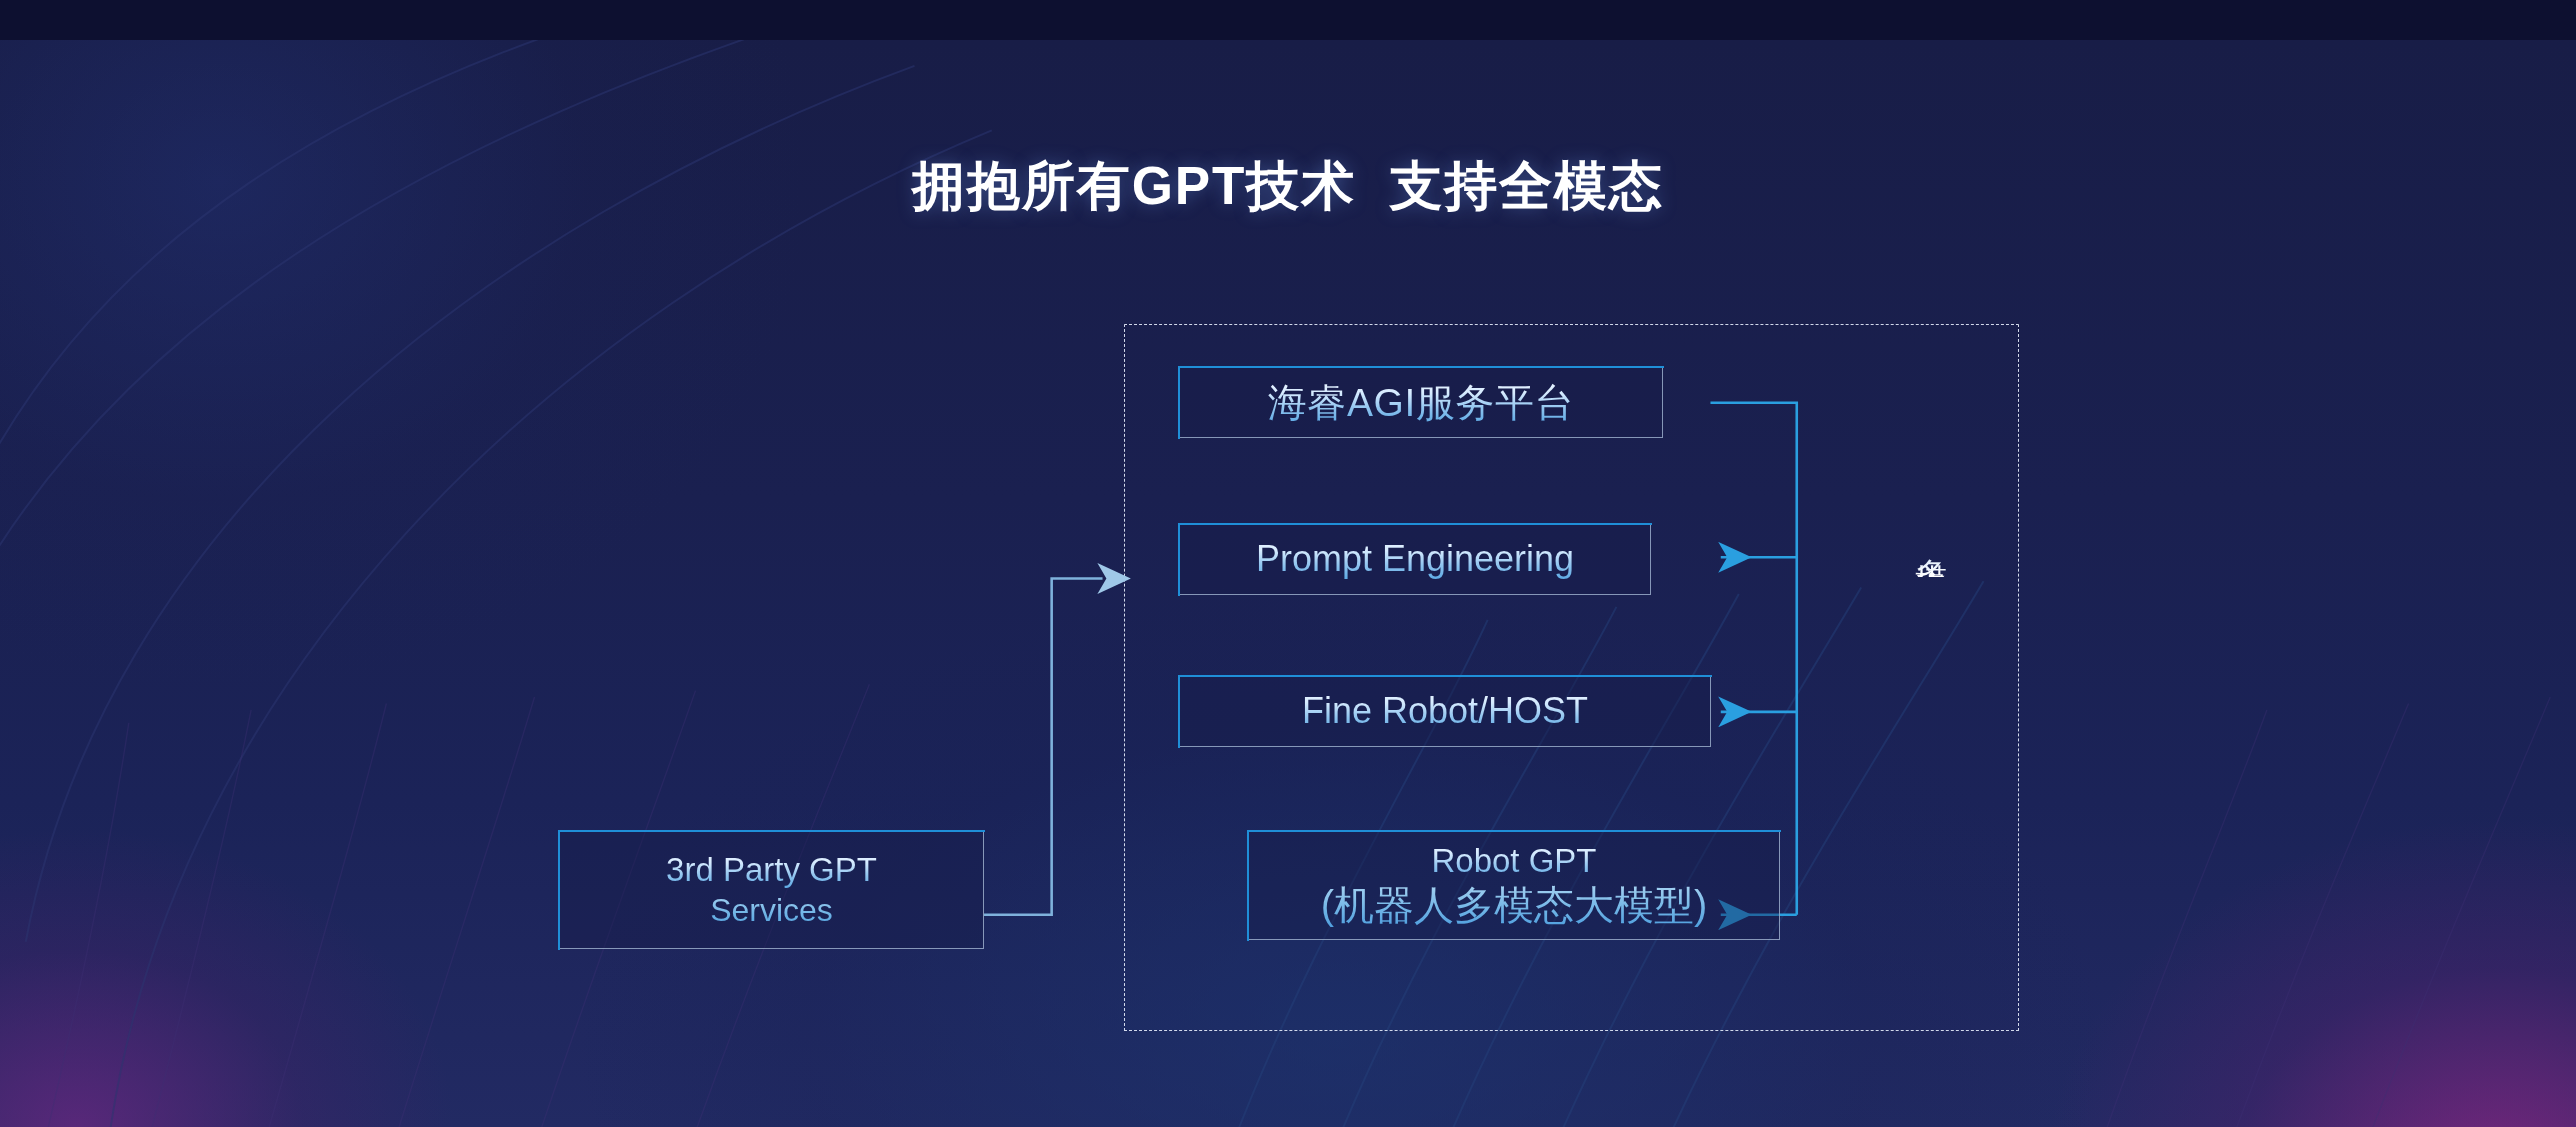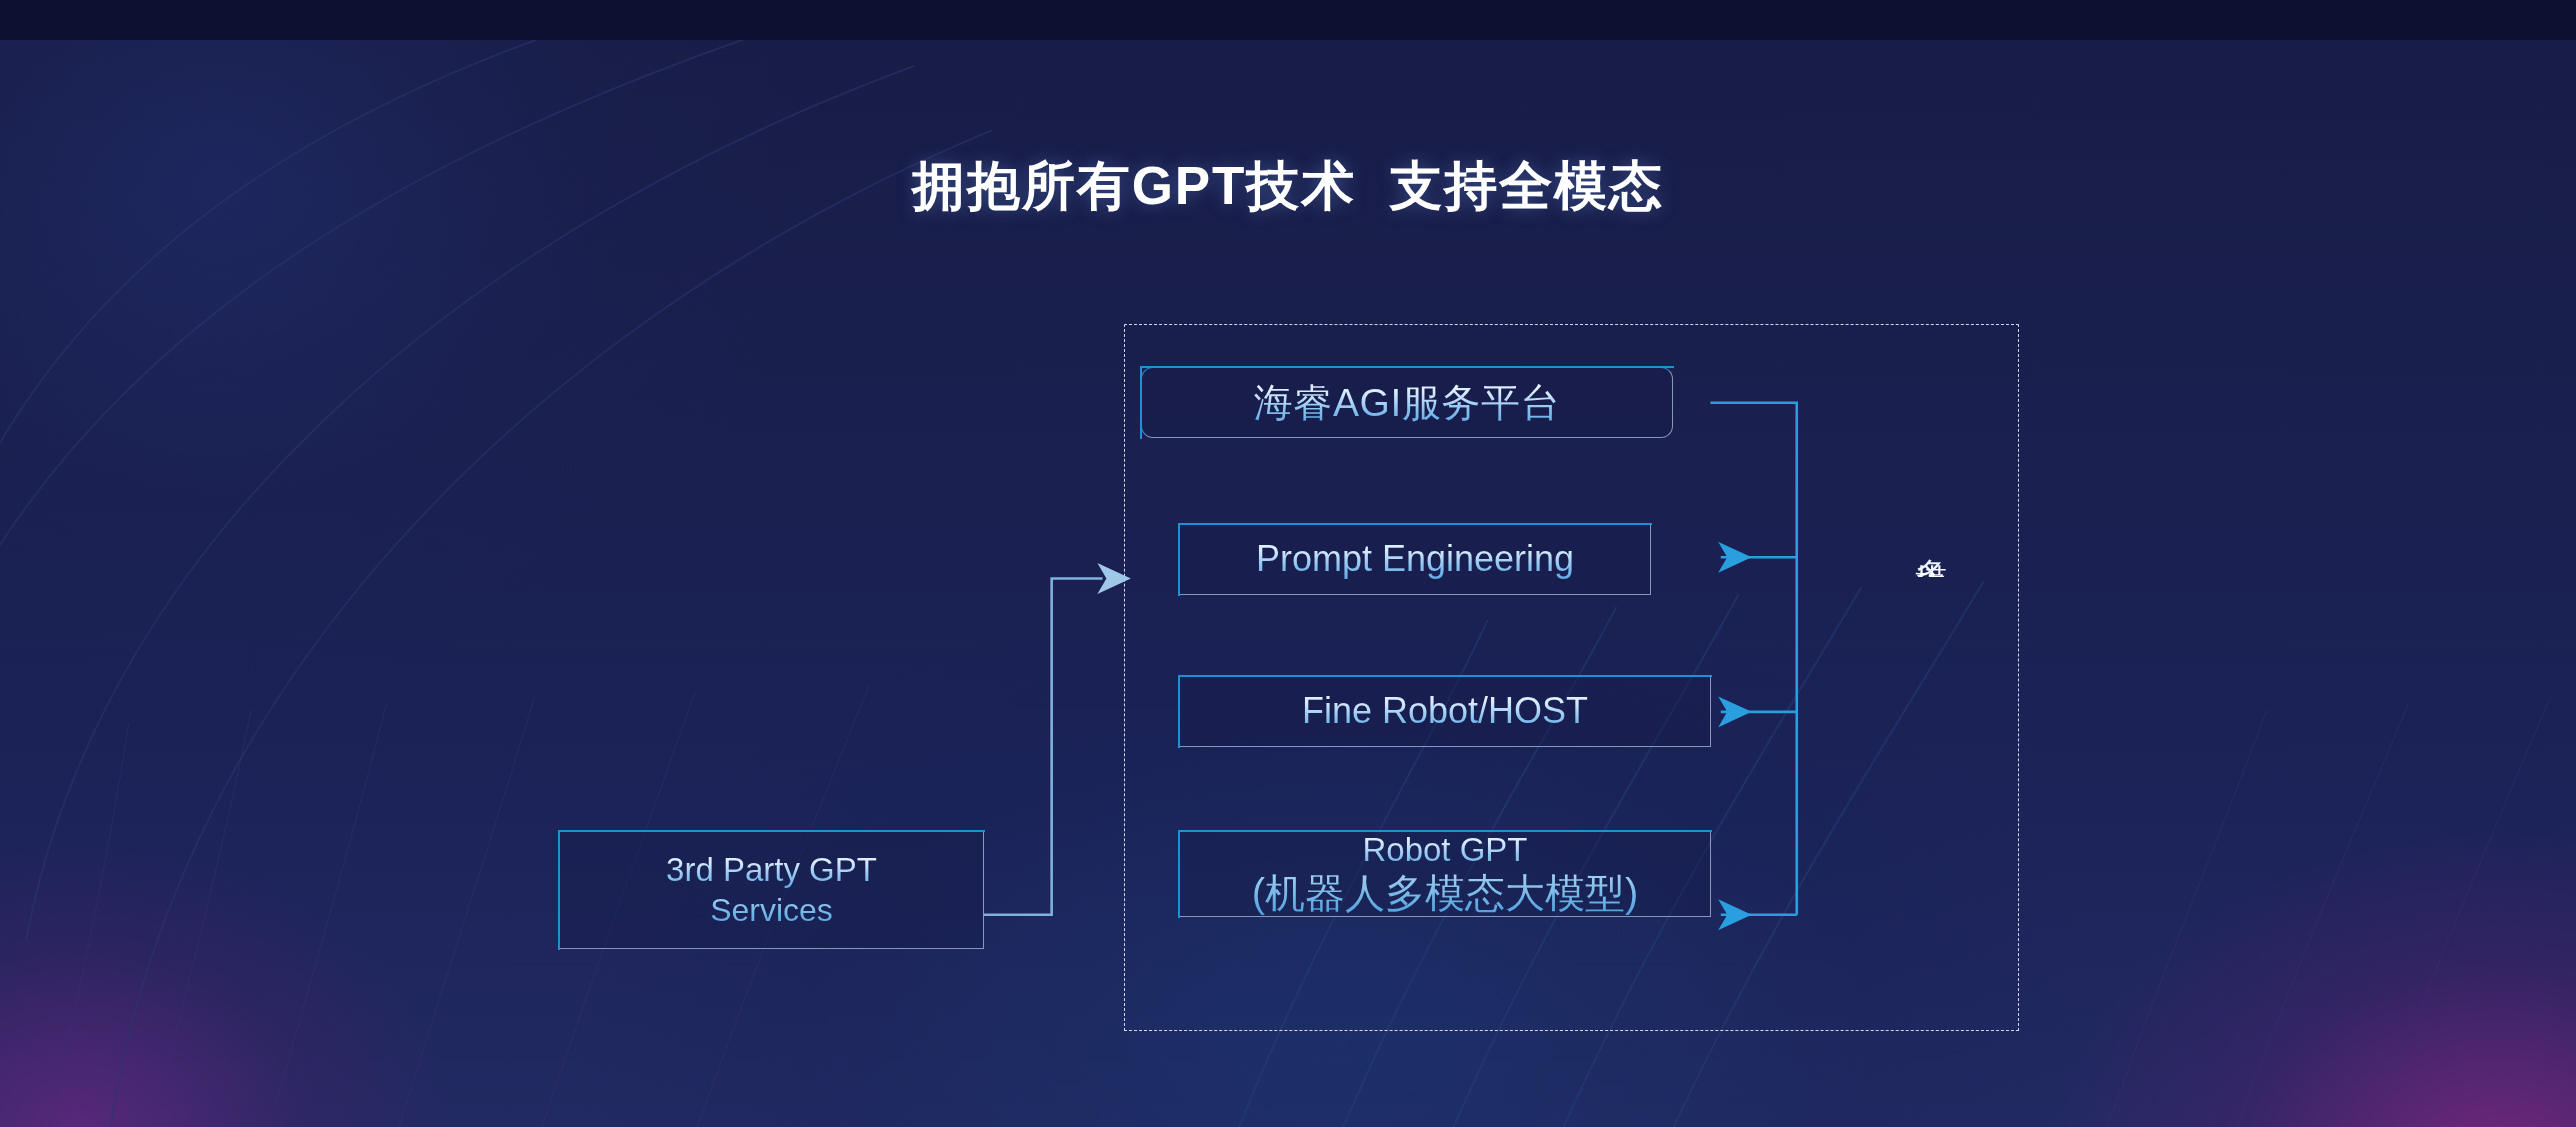--- a/index.html
+++ b/index.html
@@ -67,24 +67,24 @@
     background:linear-gradient(180deg,#e9f3ff 0%,#d6ebff 28%,#8fc4ef 64%,#5aa8e4 100%);
     -webkit-background-clip:text; background-clip:text;
     color:transparent; -webkit-text-fill-color:transparent;
     position:relative; z-index:2;
   }
   .txt.sub{
     background:linear-gradient(180deg,#a9d4f2 0%,#6fb4e6 60%,#4e9ede 100%);
     -webkit-background-clip:text; background-clip:text;
   }
 
-  #node-platform{ left:1141px; top:327px;  width:532px; height:71px;border-radius:12px; }
+  #node-platform{ left:1179px; top:327px;  width:484px; height:71px; }
   #node-prompt  { left:1179px; top:484px;  width:472px; height:71px; }
   #node-finetune{ left:1179px; top:636px;  width:532px; height:71px; }
-  #node-robot   { left:1179px; top:791px; width:532px; height:86px; }
+  #node-robot   { left:1248px; top:791px; width:532px; height:109px; }
   #node-thirdparty{ left:559px; top:791px; width:425px; height:118px; }
 
   #node-platform .txt{ font-size:39px; letter-spacing:0.6px; }
   #node-prompt .txt  { font-size:36px; letter-spacing:0px; }
   #node-finetune .txt{ font-size:36px; }
   #node-robot .l1    { font-size:33px; }
   #node-robot .l2    { font-size:40px; margin-top:2.6px;text-align:right; }
   #node-thirdparty .l1{ font-size:33px; }
   #node-thirdparty .l2{ font-size:32px; margin-top:3.9px; }
 

